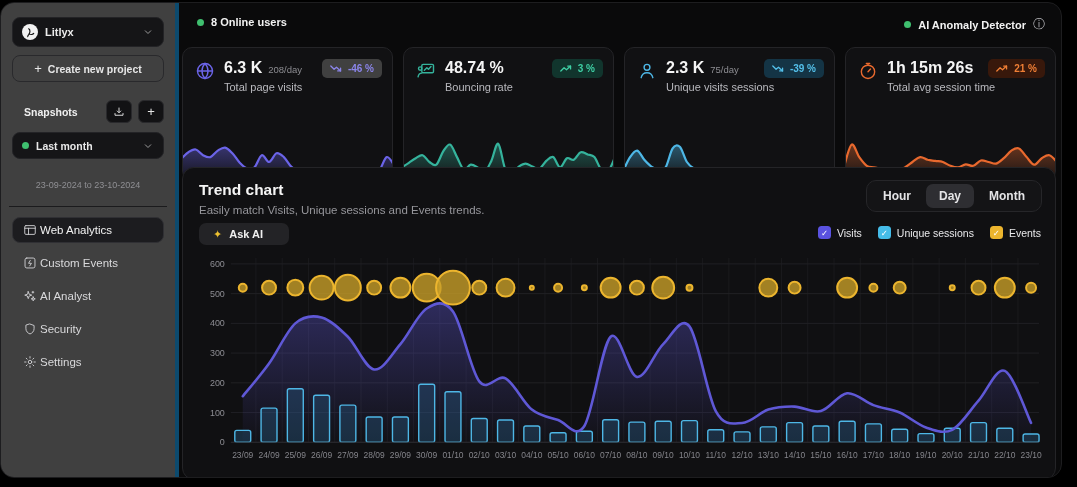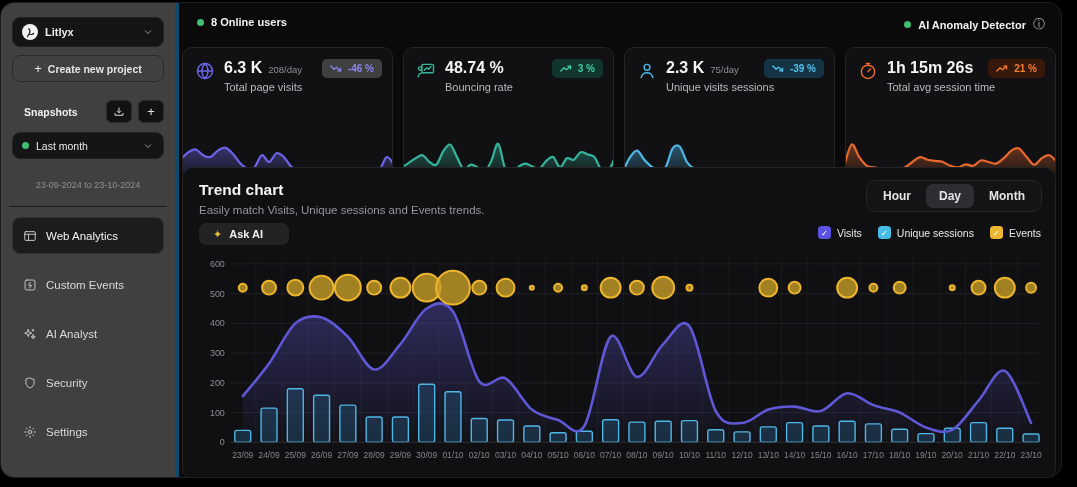--- a/index.html
+++ b/index.html
@@ -22,28 +22,28 @@
     border-radius:8px; color:#e6e6e6; font-size:10.5px; font-weight:600; cursor:pointer;
     font-family:inherit; }
   .plus-glyph { font-size:13px; font-weight:400; color:#e6e6e6; line-height:1; }
   .snap-row { display:flex; align-items:center; margin-top:18px; gap:6px; }
   .snap-label { color:#f0f0f0; font-size:10.5px; font-weight:700; flex:1;margin-left:12px; }
   .icon-btn { width:26px; height:23px; background:#121214; border:1px solid #29292c;
     border-radius:6px; color:#d8d8d8; display:flex; align-items:center; justify-content:center;
     cursor:pointer; font-family:inherit; }
   .snap-select { display:flex; align-items:center; gap:7px; height:27px; background:#151517;
     border:1px solid #232326; border-radius:8px; padding:0 9px; margin-top:9px;
-    color:#e8e8e8; font-size:10.5px; font-weight:400; cursor:pointer; }
+    color:#e8e8e8; font-size:10.5px; font-weight:700; cursor:pointer; }
   .snap-select span.lbl { flex:1; }
   .dot { width:7px; height:7px; border-radius:50%; background:#3fbf6f; flex:0 0 auto; }
   .snap-range { text-align:center; color:#8f8f93; font-size:9px; margin-top:21px; }
   .side-divider { height:1px; background:#1b1b1d; margin:16px -3px 10px; }
-  .nav-item { display:flex; align-items:center; gap:9px; height:37px; padding:0 9px;
+  .nav-item { display:flex; align-items:center; gap:3px; height:26px; padding:0 9px;
     border:1px solid transparent; border-radius:8px; color:#d9d9db; font-size:11.5px;
-    font-weight:500; cursor:pointer; margin-bottom:12px; }
+    font-weight:500; cursor:pointer; margin-bottom:7px; }
   .nav-item.active { background:#1c1c1f; border-color:#303034; color:#f2f2f2; }
   .nav-ic { width:15px; height:15px; display:flex; align-items:center; justify-content:center;
     color:#cfcfd2; }
   .nav-ic svg { width:14px; height:14px; stroke:currentColor; fill:none; stroke-width:1.6;
     stroke-linecap:round; stroke-linejoin:round; }
 
   
   .main { position:absolute; left:178px; top:0; right:0; bottom:0; }
   .topbar { position:absolute; left:0; top:0; right:0; height:40px; }
   .online { position:absolute; left:18px; top:13px; display:flex; align-items:center; gap:7px;

